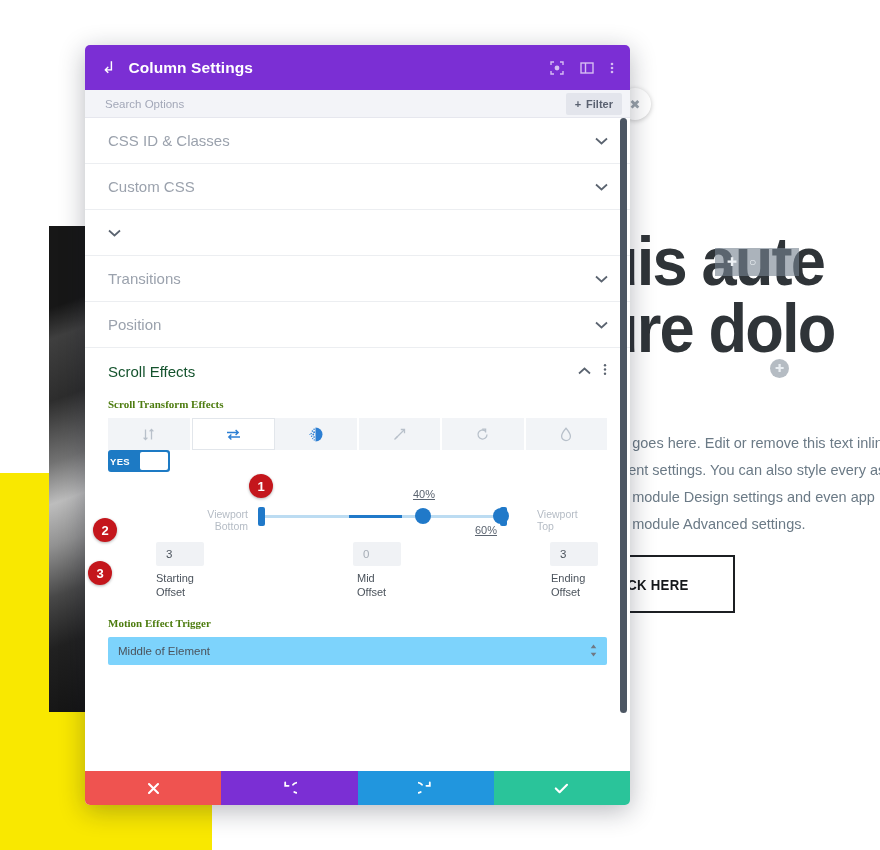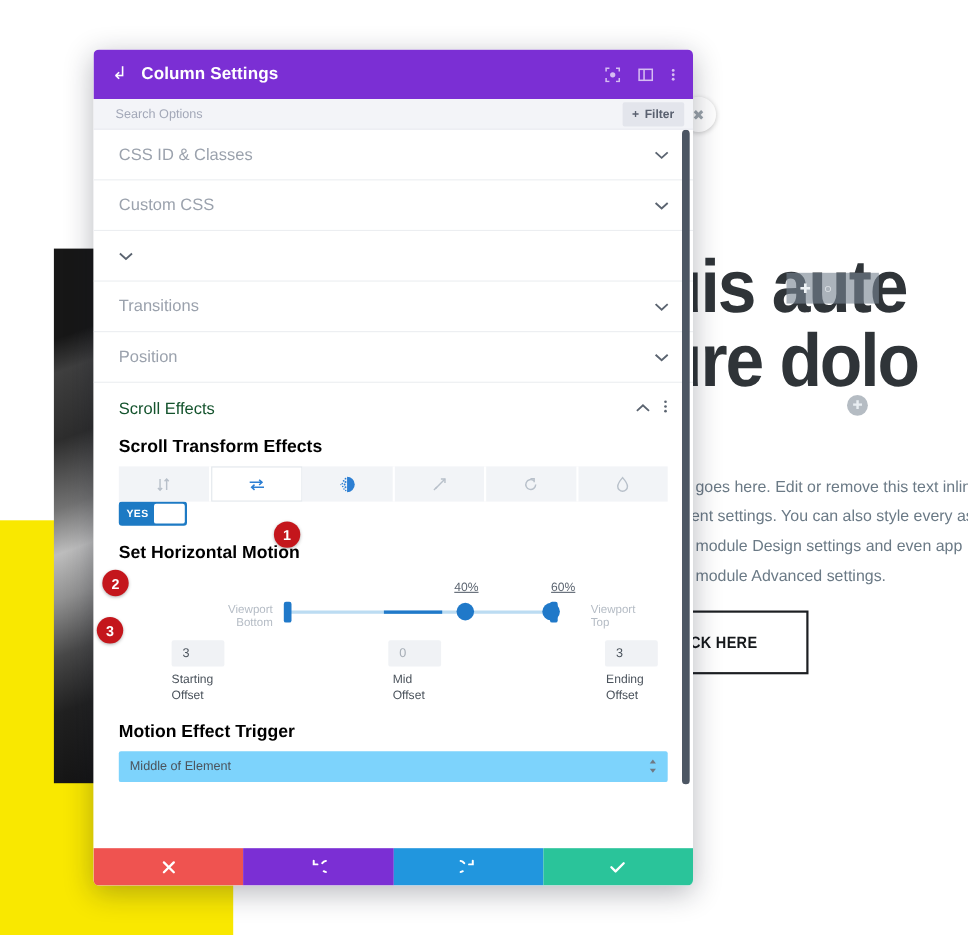--- a/index.html
+++ b/index.html
@@ -115,36 +115,36 @@
   }
   .sec-row .t { font-size:15px; color:#9ba2ad; flex:1; }
   .sec-row .chev { color:#5b6470; font-size:12px; }
 
   .sec-open { padding: 0 23px; }
   .sec-open-head { height:46px; display:flex; align-items:center; }
   .sec-open-head .t { font-size:15px; color:#14532d; flex:1; }
   .sec-open-head .chev { color:#5b6470; font-size:12px; }
   .sec-open-head .dots { color:#5b6470; font-size:12px; margin-left:12px; letter-spacing:0; }
 
-  .fld-label { font-size:16px; font-weight:700; color:#000000; margin: 4px 0 8px; }
+  .fld-label { font-size:11px; font-weight:700; color:#4d7c0f; margin: 4px 0 8px; font-family: Liberation Serif, serif; }
 
   .icon-row { display:flex; height:32px; }
   .icon-cell {
     flex:1; background:#f2f4f7; display:flex; align-items:center; justify-content:center;
     border-right:2px solid #fff; color:#b8c0ca;
   }
   .icon-cell:last-child { border-right:none; }
   .icon-cell.sel { background:#fff; border:1px solid #e2e6eb; }
   .icon-cell.on { color:#2d7fd3; }
 
   .toggle {
     width:62px; height:22px; background:#1d7ac4; border-radius:3px;
     display:flex; align-items:center; padding:2px; gap:0;
   }
-  .toggle .lbl { color:#fff; font-size:9.5px; font-weight:700; width:30px; text-align:center; letter-spacing:.3px;}
+  .toggle .lbl { color:#fff; font-size:9.5px; font-weight:700; width:30px; text-align:left; letter-spacing:.3px;}
   .toggle .knob { width:28px; height:18px; background:#fff; border-radius:2px; }
 
   .slider-wrap { position:relative; height:48px; margin-top:18px; }
   .vp-lbl { position:absolute; font-size:10.5px; color:#b5bcc5; line-height:12px; }
   .track {
     position:absolute; left:154px; right:104px; top:25px; height:3px;
     background:#bcdcf2; border-radius:2px;
   }
   .track-fill { position:absolute; left:36%; width:22%; top:0; height:3px; background:#2079c9; }
   .cap {
@@ -373,42 +373,41 @@
             </svg>
           </div>
         </div>
 
 
         <div class="toggle">
           <span class="lbl">YES</span>
           <span class="knob"></span>
         </div>
 
-        <div class="fld-label" style="margin-top:16px;">Set Horizontal Motion</div>
 
         <div class="slider-wrap">
           <div class="vp-lbl" style="left:0px; top:18px; text-align:right; width:140px;">
             <div>Viewport</div>
             <div>Bottom</div>
           </div>
           <div class="vp-lbl" style="right:0px; top:18px; width:70px;">
             <div>Viewport</div>
             <div>Top</div>
           </div>
 
           <div class="track">
             <div class="track-fill"></div>
           </div>
           <div class="cap" style="left:150px;"></div>
           <div class="cap" style="right:100px;"></div>
           <div class="knobdot" style="left:315px;"></div>
           <div class="knobdot" style="left:393px;"></div>
 
           <div class="pct" style="left:316px;">40%</div>
-          <div class="pct" style="left:404px;">60%</div>
+          <div class="pct" style="left:378px;margin-top:36px;">60%</div>
         </div>
 
         <div class="inputs-row">
           <div class="numbox" style="left:48px;">3</div>
           <div class="numbox dim" style="left:245px;">0</div>
           <div class="numbox" style="left:442px;">3</div>
         </div>
 
         <div style="position:relative; height:32px; margin-top:3px;">
           <div class="caption" style="left:48px;">

